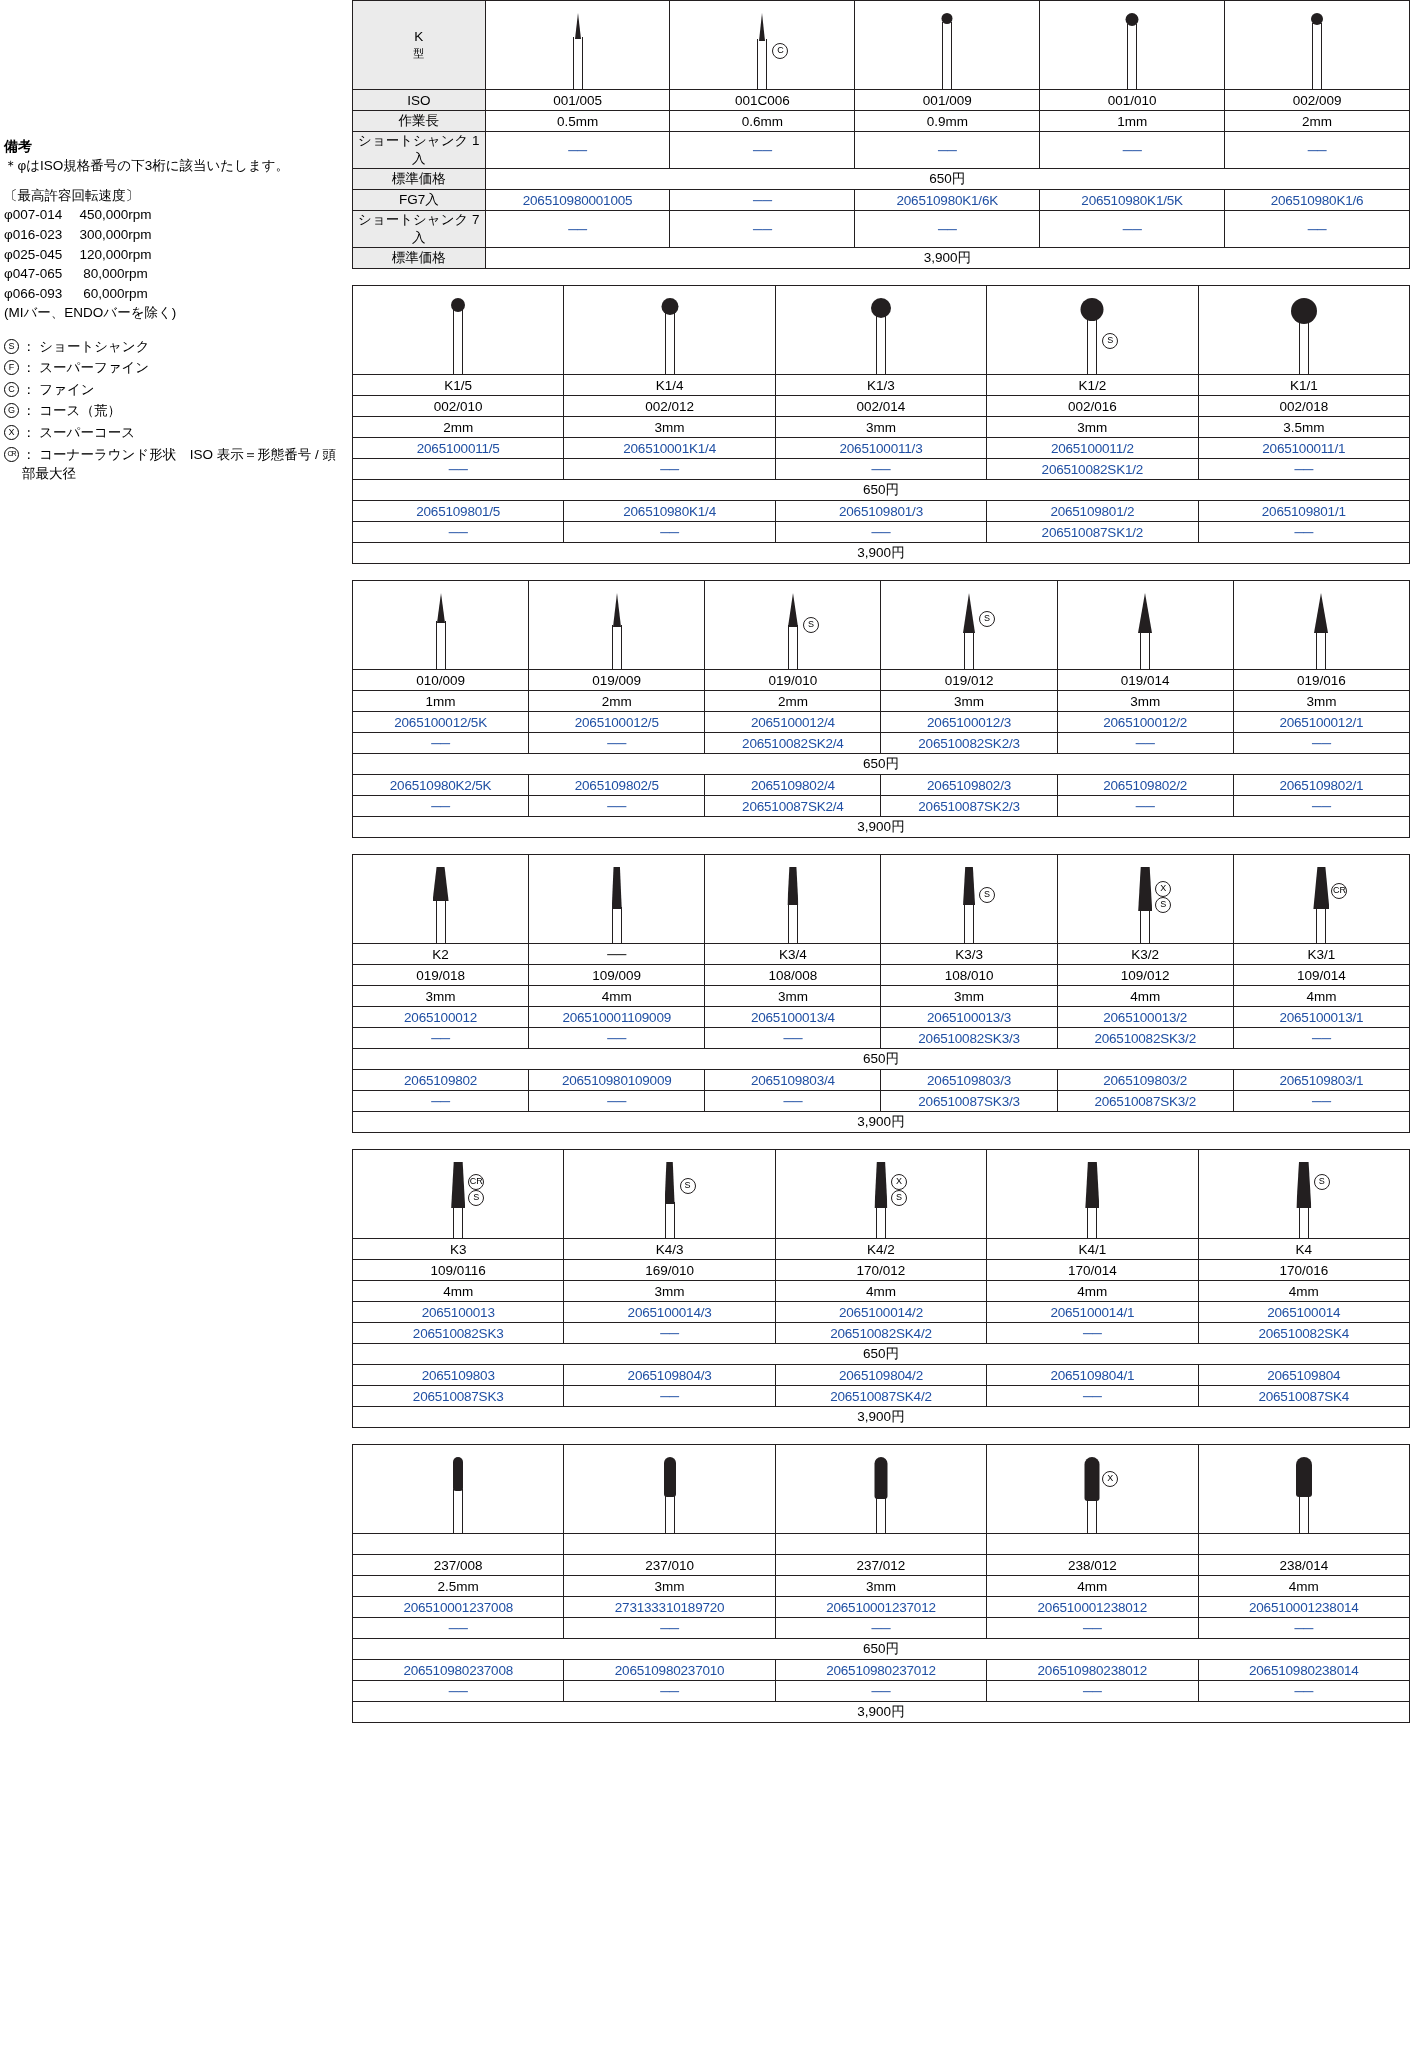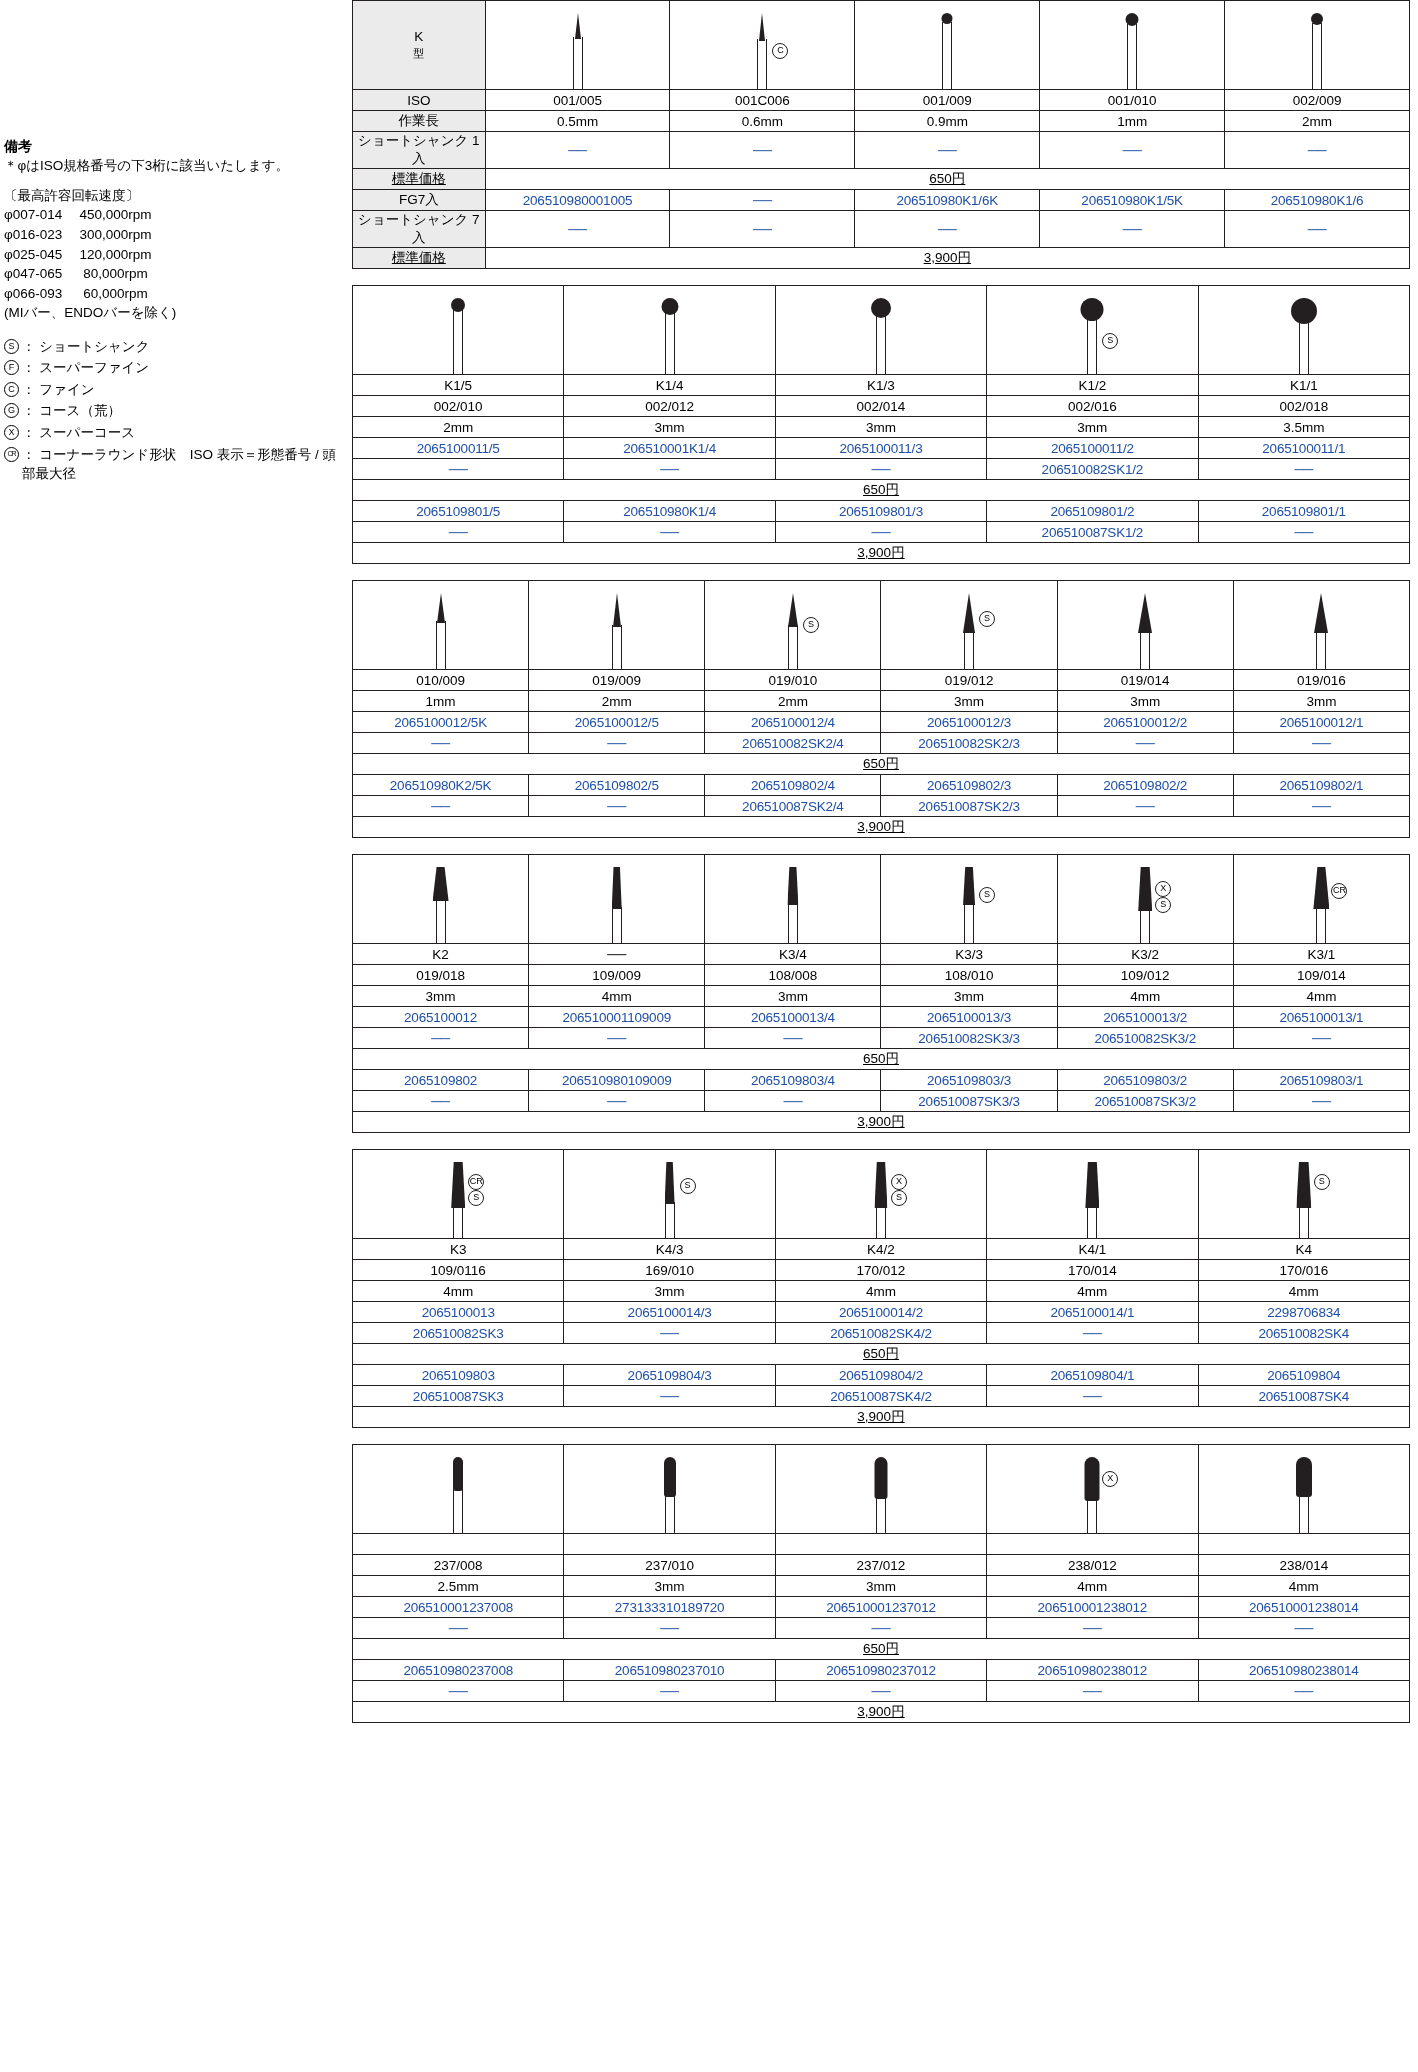--- a/index.html
+++ b/index.html
@@ -44,21 +44,21 @@
   .shank{
     position:absolute;left:50%;transform:translateX(-50%);
     width:8px;background:#fff;border-left:1px solid #231f20;border-right:1px solid #231f20;
     bottom:0;
   }
   .head{position:absolute;left:50%;transform:translateX(-50%);background:#231f20;}
   .badge{
     position:absolute;width:14px;height:14px;border:1px solid #231f20;border-radius:50%;
     font-size:9px;line-height:13px;text-align:center;background:#fff;color:#000;
   }
-  .price-row td{font-size:13.5px;text-decoration:underline;}
+  .price-row td{font-size:13.5px;}
   .hdrK{background:#ebebeb;font-size:14px;line-height:1.15;}
   small.sub{font-size:11px;}
 </style>
 </head>
 <body>
 
 <div class="notes">
   <div class="hd">備考</div>
   <div class="line">＊φはISO規格番号の下3桁に該当いたします。</div>
   <div class="blk">〔最高許容回転速度〕</div>
@@ -633,21 +633,21 @@
           <td class="">3mm</td>
           <td class="">4mm</td>
           <td class="">4mm</td>
           <td class="">4mm</td>
         </tr>
         <tr>
           <td class="code">2065100013</td>
           <td class="code">2065100014/3</td>
           <td class="code">2065100014/2</td>
           <td class="code">2065100014/1</td>
-          <td class="code">2298706834</td>
+          <td class="code">2065100014</td>
         </tr>
         <tr>
           <td class="code">206510082SK3</td>
           <td class="code">──</td>
           <td class="code">206510082SK4/2</td>
           <td class="code">──</td>
           <td class="code">206510082SK4</td>
         </tr>
         <tr class="price-row">
           <td colspan="5">650円</td>

